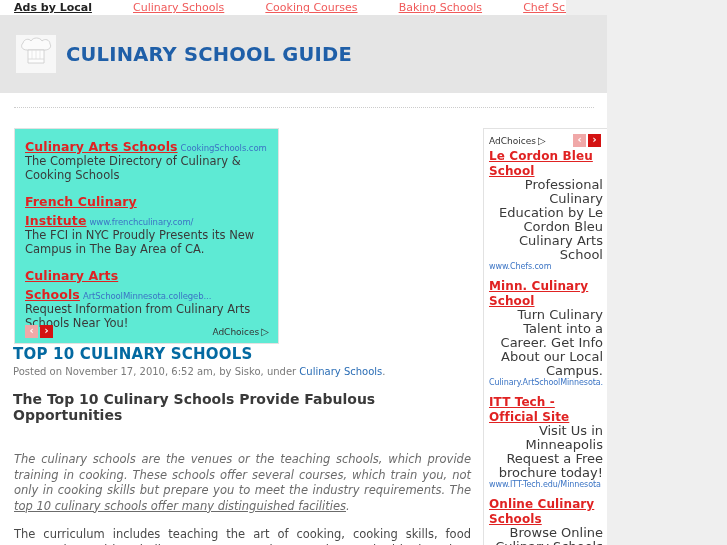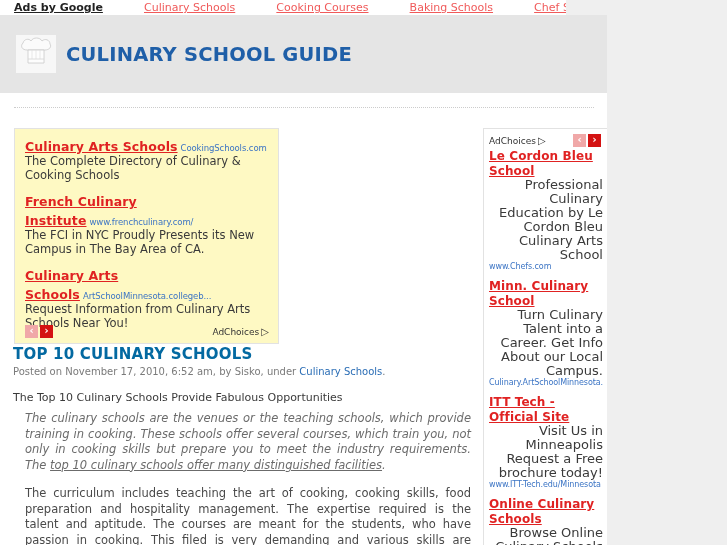--- a/index.html
+++ b/index.html
@@ -68,21 +68,21 @@
   .dotted-rule {
     position: absolute; left: 14px; top: 92px;
     width: 580px; height: 1px;
     border-top: 1px dotted #cccccc;
   }
 
   
   .ad-block-left {
     position: absolute; left: 14px; top: 113px;
     width: 265px; height: 216px;
-    background: #fef9c3;
+    background: #5eead4;
     border: 1px solid #e2e2e2;
     padding: 7px 8px 4px 10px;
   }
   .ad-item { margin-bottom: 9px; }
   .ad-item:last-of-type { margin-bottom: 0; }
   .ad-title {
     font-size: 12.5px;
     font-weight: bold;
     color: #e02222;
     text-decoration: underline;
@@ -184,43 +184,43 @@
   .post-meta {
     font-size: 10px;
     color: #7a7a7a;
     margin-bottom: 14px;
   }
   .post-meta a {
     color: #2a6db5;
     text-decoration: none;
   }
   .post-sub {
-    font-size: 11px;
-    font-weight: normal;
+    font-size: 14px;
+    font-weight: bold;
     color: #3a3a3a;
-    margin-bottom: 7px;
+    margin-bottom: 29px;
   }
   .post-p {
     font-size: 11.5px;
     color: #4a4a4a;
     line-height: 15.5px;
     text-align: justify;
-    margin: 0 0 13px 12px;
+    margin: 0 0 13px 1px;
   }
   .post-p.lead { font-style: italic; color: #6b6b6b; }
   .post-p .ulink {
     text-decoration: underline;
     color: inherit;
   }
 </style>
 </head>
 <body>
 
 <div class="topbar">
-  <span class="ads-by">Ads by Google</span>
+  <span class="ads-by">Ads by Local</span>
   <span class="kw">Culinary Schools</span>
   <span class="kw">Cooking Courses</span>
   <span class="kw">Baking Schools</span>
   <span class="kw">Chef Schools</span>
   
 </div>
 
 <div class="page">
 
   <div class="masthead">

